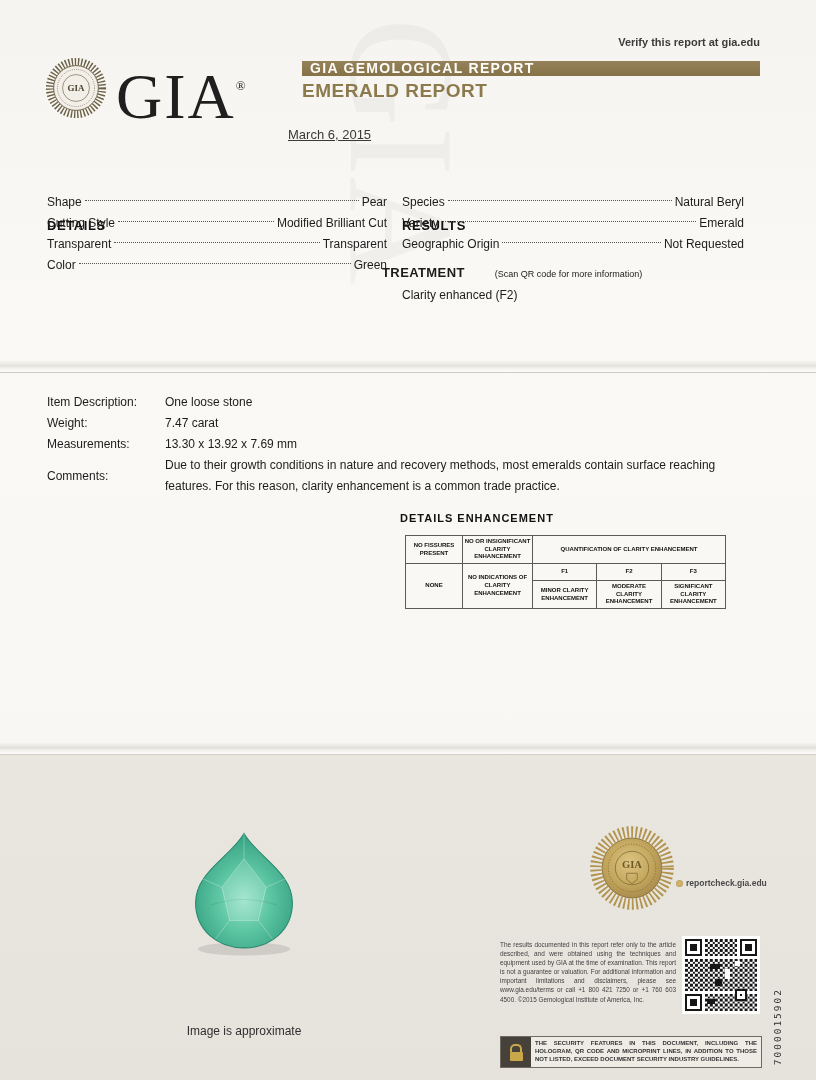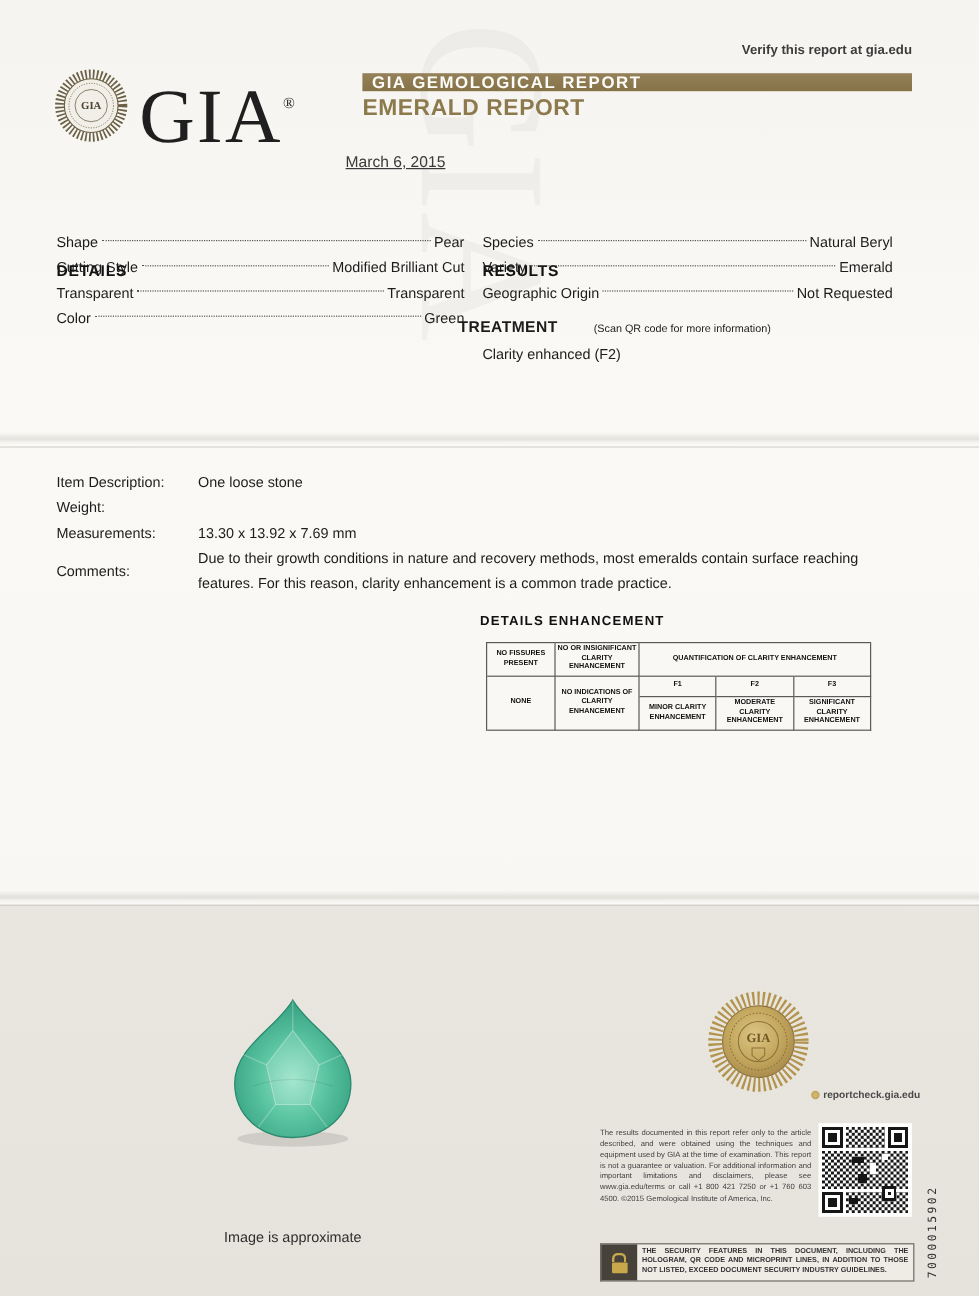--- a/index.html
+++ b/index.html
@@ -56,21 +56,21 @@
   .c-b{grid-column:2;grid-row:1;}
   .c-q{grid-column:3/6;grid-row:1;}
   .c-none{grid-column:1;grid-row:2/4;font-size:7.5px;}
   .c-noind{grid-column:2;grid-row:2/4;}
   .c-f{font-size:8.5px;}
   
   .footer{left:0;top:754px;width:816px;height:326px;background:linear-gradient(180deg,#e9e6e0,#e6e3dc);border-top:1px solid #d2cfc8;}
   .stone{left:178px;top:826px;width:132px;height:136px;}
   .img-caption{left:144px;top:1024px;width:200px;text-align:center;font-size:12px;color:#2e2e2e;}
   .medallion{left:588px;top:824px;width:88px;height:88px;}
-  .reportcheck{left:676px;top:907px;display:flex;align-items:center;font-size:8.5px;font-weight:bold;color:#4a4a4a;}
+  .reportcheck{left:676px;top:878px;display:flex;align-items:center;font-size:8.5px;font-weight:bold;color:#4a4a4a;}
   .rc-icon{width:7px;height:7px;background:radial-gradient(circle,#d2b56a 30%,#a98e4d 100%);border-radius:50%;margin-right:3px;}
   .disclaimer{left:500px;top:940px;width:176px;font-size:6.4px;line-height:1.42;color:#3f3f3f;text-align:justify;}
   .qr{left:682px;top:936px;width:78px;height:78px;background:#fdfdfb;padding:3px;box-sizing:border-box;}
   .security{left:500px;top:1036px;width:262px;height:32px;display:flex;border:1px solid #6d6a62;background:#efece6;box-sizing:border-box;}
   .sec-lockbox{width:30px;flex:0 0 30px;background:#46423a;display:flex;align-items:center;justify-content:center;flex-direction:column;}
   .lock-shackle{width:8px;height:6px;border:2px solid #c9a84c;border-bottom:none;border-radius:5px 5px 0 0;}
   .lock-body{width:13px;height:9px;background:#c9a84c;border-radius:1px;}
   .sec-text{flex:1;padding:2px 4px;font-size:6px;font-weight:bold;color:#333;line-height:1.35;text-align:justify;}
   .report-no{left:772px;top:988px;writing-mode:vertical-rl;transform:rotate(180deg);
     font-family:"DejaVu Sans Mono","Liberation Mono",monospace;font-size:9.5px;letter-spacing:2px;color:#2f2f2f;}
@@ -148,20 +148,21 @@
 
 <div class="abs crease" style="top:360px;"></div>
 
 <div class="abs info">
   <div class="info-row">
     <span class="ilbl">Item Description:</span>
     <span class="ival">One loose stone</span>
   </div>
   <div class="info-row">
     <span class="ilbl">Weight:</span>
+    <span class="ival">7.47 carat</span>
   </div>
   <div class="info-row">
     <span class="ilbl">Measurements:</span>
     <span class="ival">13.30 x 13.92 x 7.69 mm</span>
   </div>
   <div class="info-row">
     <span class="ilbl">Comments:</span>
     <span class="ival">Due to their growth conditions in nature and recovery methods, most emeralds contain surface reaching features. For this reason, clarity enhancement is a common trade practice.</span>
   </div>
 </div>

